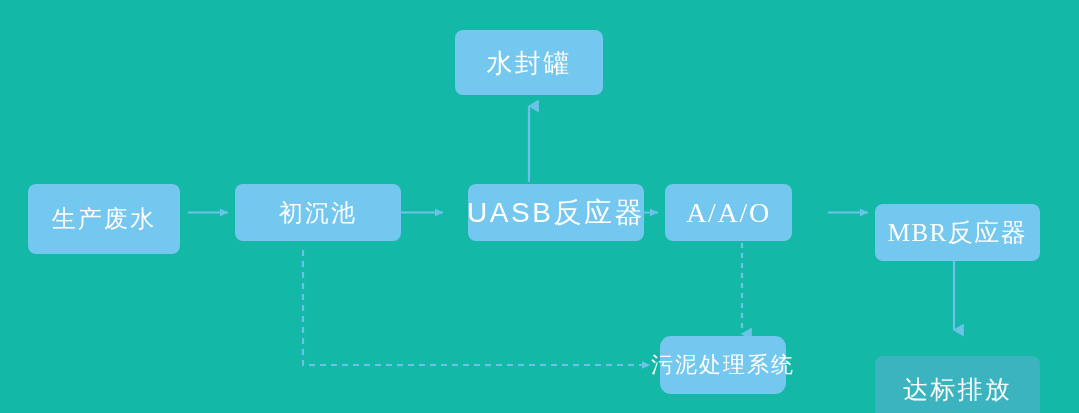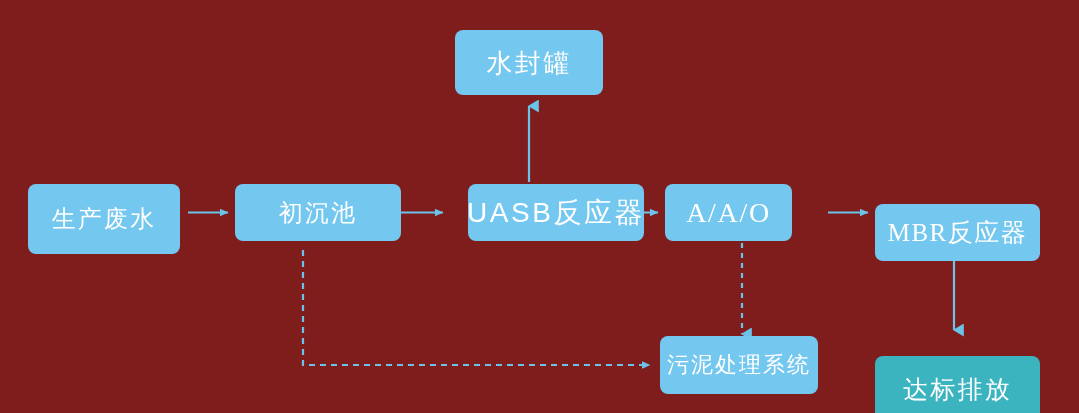--- a/index.html
+++ b/index.html
@@ -8,21 +8,21 @@
     padding: 0;
     background: #ffffff;
   }
   body {
     font-family: "Liberation Sans", "DejaVu Sans", sans-serif;
   }
   #canvas {
     position: relative;
     width: 1079px;
     height: 413px;
-    background: #7f1d1d;
+    background: #14b8a6;
     overflow: hidden;
   }
   #edge-layer {
     position: absolute;
     left: 0;
     top: 0;
     width: 1079px;
     height: 413px;
     pointer-events: none;
   }
@@ -55,21 +55,21 @@
     font-family: "Liberation Sans", "DejaVu Sans", sans-serif;
   }
 
   
   #node-water-seal-tank   { left: 455px; top: 30px;  width: 148px; height: 65px;  font-size: 26px; }
   #node-production-wastewater { left: 28px;  top: 184px; width: 152px; height: 70px; font-size: 24px; }
   #node-primary-sedimentation { left: 235px; top: 184px; width: 166px; height: 57px; font-size: 24px; }
   #node-uasb-reactor      { left: 468px; top: 184px; width: 176px; height: 57px;  font-size: 28px; }
   #node-aao               { left: 665px; top: 184px; width: 127px; height: 57px;  font-size: 28px; }
   #node-mbr-reactor       { left: 875px; top: 184px; width: 165px; height: 57px;  font-size: 25px; margin-top: 20px; }
-  #node-sludge-system     { left: 660px; top: 336px; width: 158px; height: 58px;  font-size: 22px; }
+  #node-sludge-system     { left: 660px; top: 336px; width: 126px; height: 58px;  font-size: 22px; border-radius: 11px; }
   #node-compliant-discharge { left: 875px; top: 332px; width: 165px; height: 66px; font-size: 25px; margin-top: 24px; }
 </style>
 </head>
 <body>
 
 <div id="canvas">
 
   <svg id="edge-layer" viewBox="0 0 1079 413" width="1079" height="413" xmlns="http://www.w3.org/2000/svg">
     <defs>
       <marker id="arrow-right" markerWidth="9" markerHeight="9" refX="8.2" refY="4.5" orient="auto" markerUnits="userSpaceOnUse">

